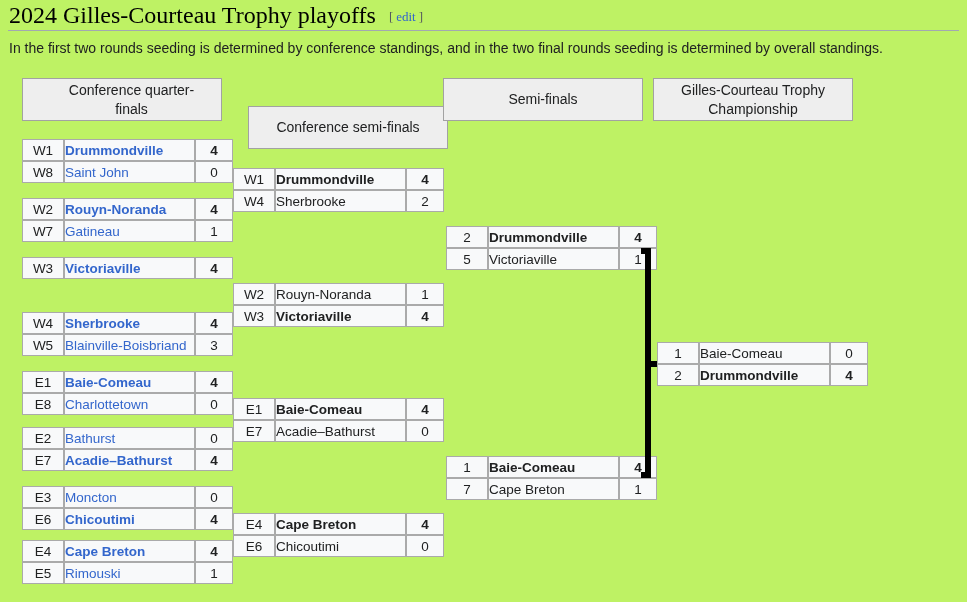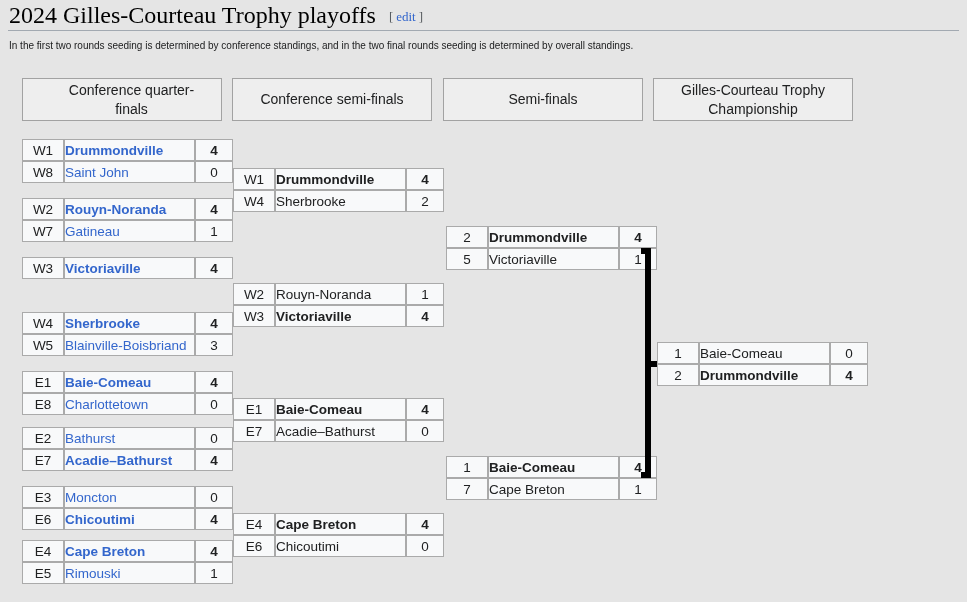--- a/index.html
+++ b/index.html
@@ -1,31 +1,31 @@
 <!DOCTYPE html>
 <html style="--link: #3366cc; --border: #aaaaaa; --cellbg: #f8f9fa; --seedbg: #eeeeee; --headerbg: #eeeeee;"><head>
 <meta charset="utf-8">
 <style>
   :root { --link:#3366cc; --border:#aaaaaa; --cellbg:#f8f9fa; --seedbg:#eeeeee; --headerbg:#eeeeee; }
   * { margin:0; padding:0; }
   body { background:#ffffff; font-family:"Liberation Sans", sans-serif; color:#202122; }
-  .stage { position:relative; width:967px; height:602px; background:#e5e5e5; overflow:hidden; }
+  .stage { position:relative; width:967px; height:602px; background:#bef264; overflow:hidden; }
 
   .title { position:absolute; left:9px; top:0px; font-family:"Liberation Serif", serif;
            font-size:24px; font-weight:400; color:#000; line-height:30px; white-space:nowrap; }
   .editsection { font-size:13px; line-height:13px; margin-left:13px; color:#54595d;
                  font-family:"Liberation Serif", serif; vertical-align:2px; }
   .edit-link { color:var(--link); cursor:pointer; padding:0 3px; }
   .rule { position:absolute; left:8px; top:30px; width:951px; height:0; border-top:1px solid #a2a9b1; }
-  .intro { position:absolute; left:9px; top:40px; font-size:10px; color:#202122; }
+  .intro { position:absolute; left:9px; top:40px; font-size:14px; color:#202122; }
 
   .round-header { position:absolute; top:78px; width:200px; height:43px; box-sizing:border-box;
                   background:var(--headerbg); border:1px solid #a2a2a2; display:flex; align-items:center;
                   justify-content:center; text-align:center; font-size:14px; line-height:1.35; padding:0 12px; }
-  #rh0 { left:22px;padding-left:31px; } #rh1 { left:232px; } #rh2 { left:443px; } #rh3 { left:653px; }
+  #rh0 { left:22px;padding-left:31px; } #rh1 { left:248px;margin-top:28px; } #rh2 { left:443px; } #rh3 { left:653px; }
 
   table.match { position:absolute; border-collapse:separate; border-spacing:0; }
   table.match td { border:1px solid var(--border); box-sizing:border-box; height:22px;
                    font-size:13.5px; vertical-align:middle; background:var(--cellbg); }
   td.seed  { width:42px; text-align:center; background:var(--seedbg); }
   td.team  { width:131px; text-align:left; padding:0 0; }
   td.score { width:38px; text-align:center; }
   tr.winner td.team, tr.winner td.score { font-weight:bold; }
   .team-link { color:var(--link); cursor:pointer; }
   .connector { position:absolute; background:#000; }

